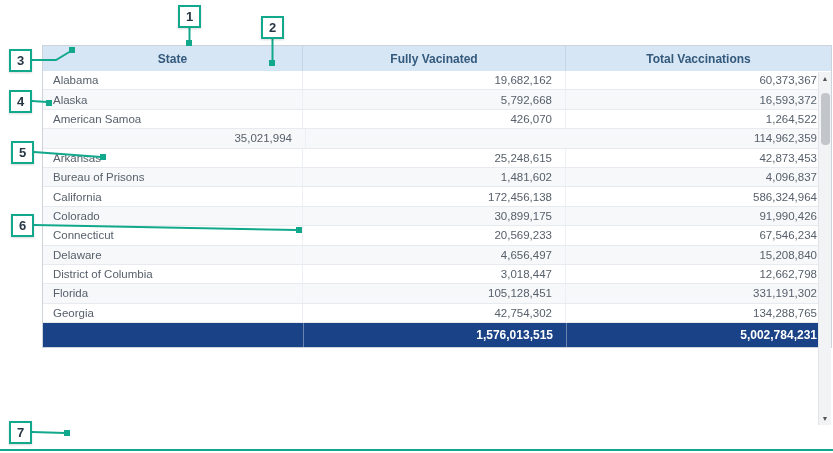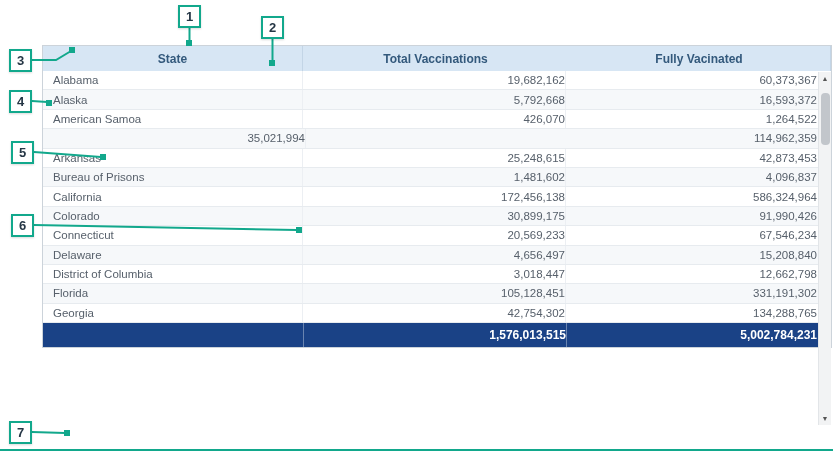--- a/index.html
+++ b/index.html
@@ -14,21 +14,21 @@
         font-weight:700; color:var(--header-text,#33597c); }
   .th.c1 { width:260px; border-right:1px solid #c3d5e6; }
   .th.c2 { width:263px; border-right:1px solid #c3d5e6; }
   .th.c3 { flex:1; }
 
   .tbody { flex:1; display:flex; flex-direction:column; position:relative; }
   .row { flex:1; display:flex; background:#fff; border-bottom:1px solid var(--row-border,#e7ebef); }
   .row.alt { background:var(--stripe,#f6f8fa); }
   .cell { display:flex; align-items:center; font-size:11.5px; color:var(--text,#57606b); overflow:hidden; white-space:nowrap; }
   .cell.state { width:260px; padding-left:10px; border-right:1px solid #eceff3; }
-  .cell.col2  { width:263px; justify-content:flex-end; border-right:1px solid #eceff3; }
+  .cell.col2  { width:263px; justify-content:flex-end; padding-right:13px; border-right:1px solid #eceff3; }
   .cell.col3  { flex:1; justify-content:flex-end; padding-right:14px; }
 
   .total-row { flex:0 0 24px; display:flex; background:var(--total-bg,#1a4286); }
   .total-row .cell { color:#fff; font-weight:700; font-size:12px; border-right:none; }
   .total-row .cell.col2, .total-row .cell.col3 { border-left:1px solid rgba(255,255,255,.35); }
 
   .scrollbar { position:absolute; top:26px; right:0; width:13px; height:353px;
                background:#f2f3f4; border-left:1px solid #e2e5e8; display:flex;
                flex-direction:column; align-items:center; z-index:2; }
   .sb-btn { flex:0 0 13px; width:13px; display:flex; align-items:center; justify-content:center;
@@ -47,22 +47,22 @@
 </style>
 </head>
 <body>
 
 <div class="page">
 
   <div class="table-widget">
 
     <div class="thead">
       <div class="th c1">State</div>
+      <div class="th c2">Fully Vacinated</div>
       <div class="th c3">Total Vaccinations</div>
-      <div class="th c2">Fully Vacinated</div>
     </div>
 
     <div class="tbody">
         <div class="row">
           <div class="cell state">Alabama</div>
           <div class="cell col2">19,682,162</div>
           <div class="cell col3">60,373,367</div>
         </div>
         <div class="row alt">
           <div class="cell state">Alaska</div>

